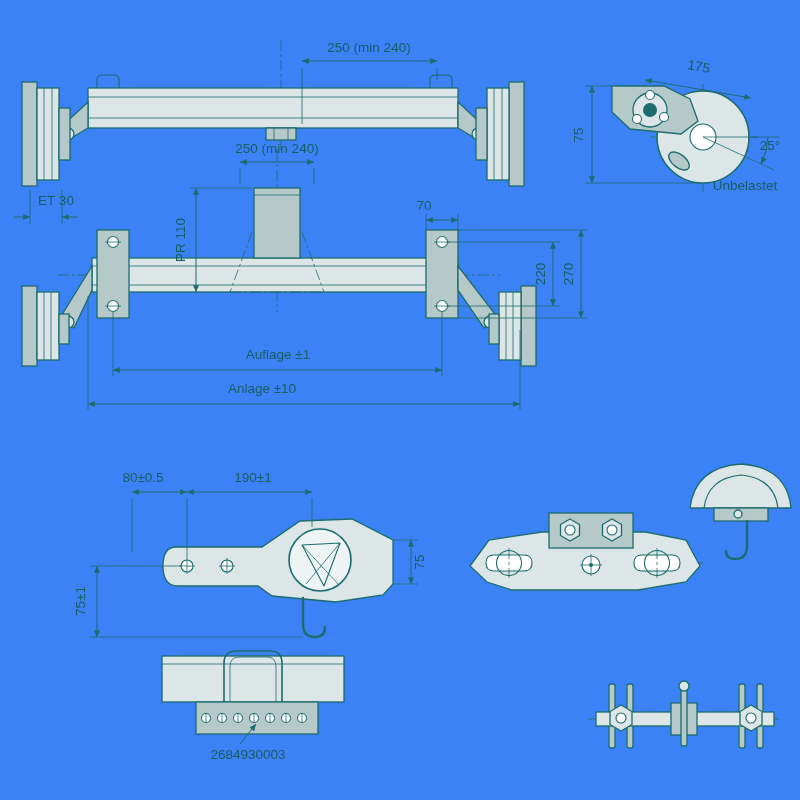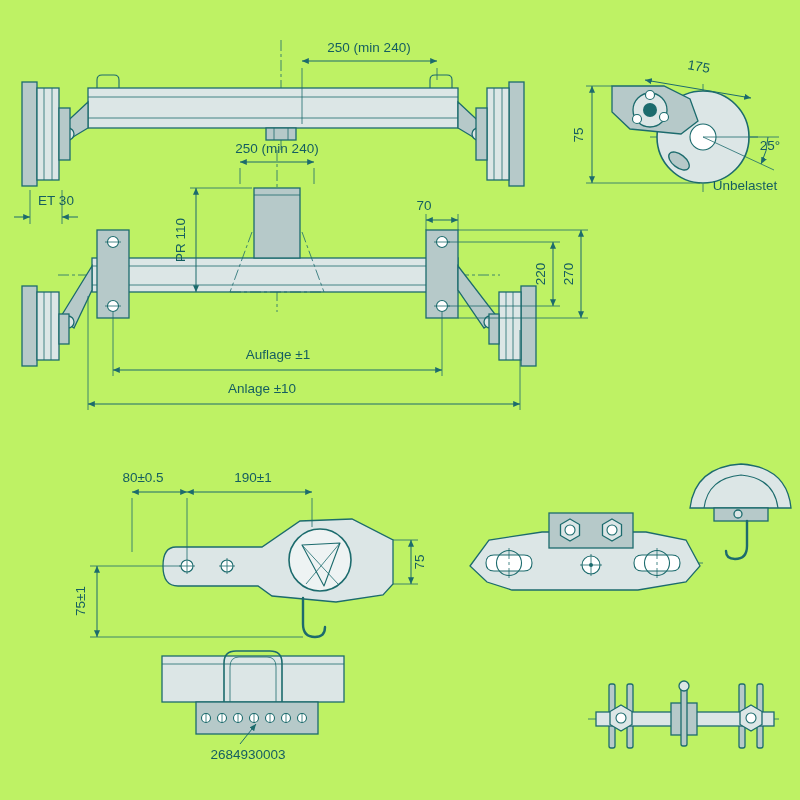--- a/index.html
+++ b/index.html
@@ -1,16 +1,16 @@
 <!DOCTYPE html>
 <html><head>
 <meta charset="utf-8">
 <style>
   html,body{margin:0;padding:0;background:#ffffff;width:800px;height:800px;overflow:hidden}
-  .canvas{position:relative;width:800px;height:800px;background:#bef264}
+  .canvas{position:relative;width:800px;height:800px;background:#3b82f6}
   svg{display:block}
   .fl{fill:#dce6e6;stroke:#1c6b6d;stroke-width:1.3}
   .fm{fill:#b6c9c9;stroke:#1c6b6d;stroke-width:1.3}
   .fw{fill:#ffffff;stroke:#1c6b6d;stroke-width:1.1}
   .fd{fill:#1c6b6d;stroke:none}
   .ln{fill:none;stroke:#1c6b6d;stroke-width:1.1}
   .th{stroke-width:.8}
   .cl{fill:none;stroke:#1c6b6d;stroke-width:.8;stroke-dasharray:11 3 3 3}
   .dl{fill:none;stroke:#1c6b6d;stroke-width:1}
   .ext{fill:none;stroke:#1c6b6d;stroke-width:.8}

